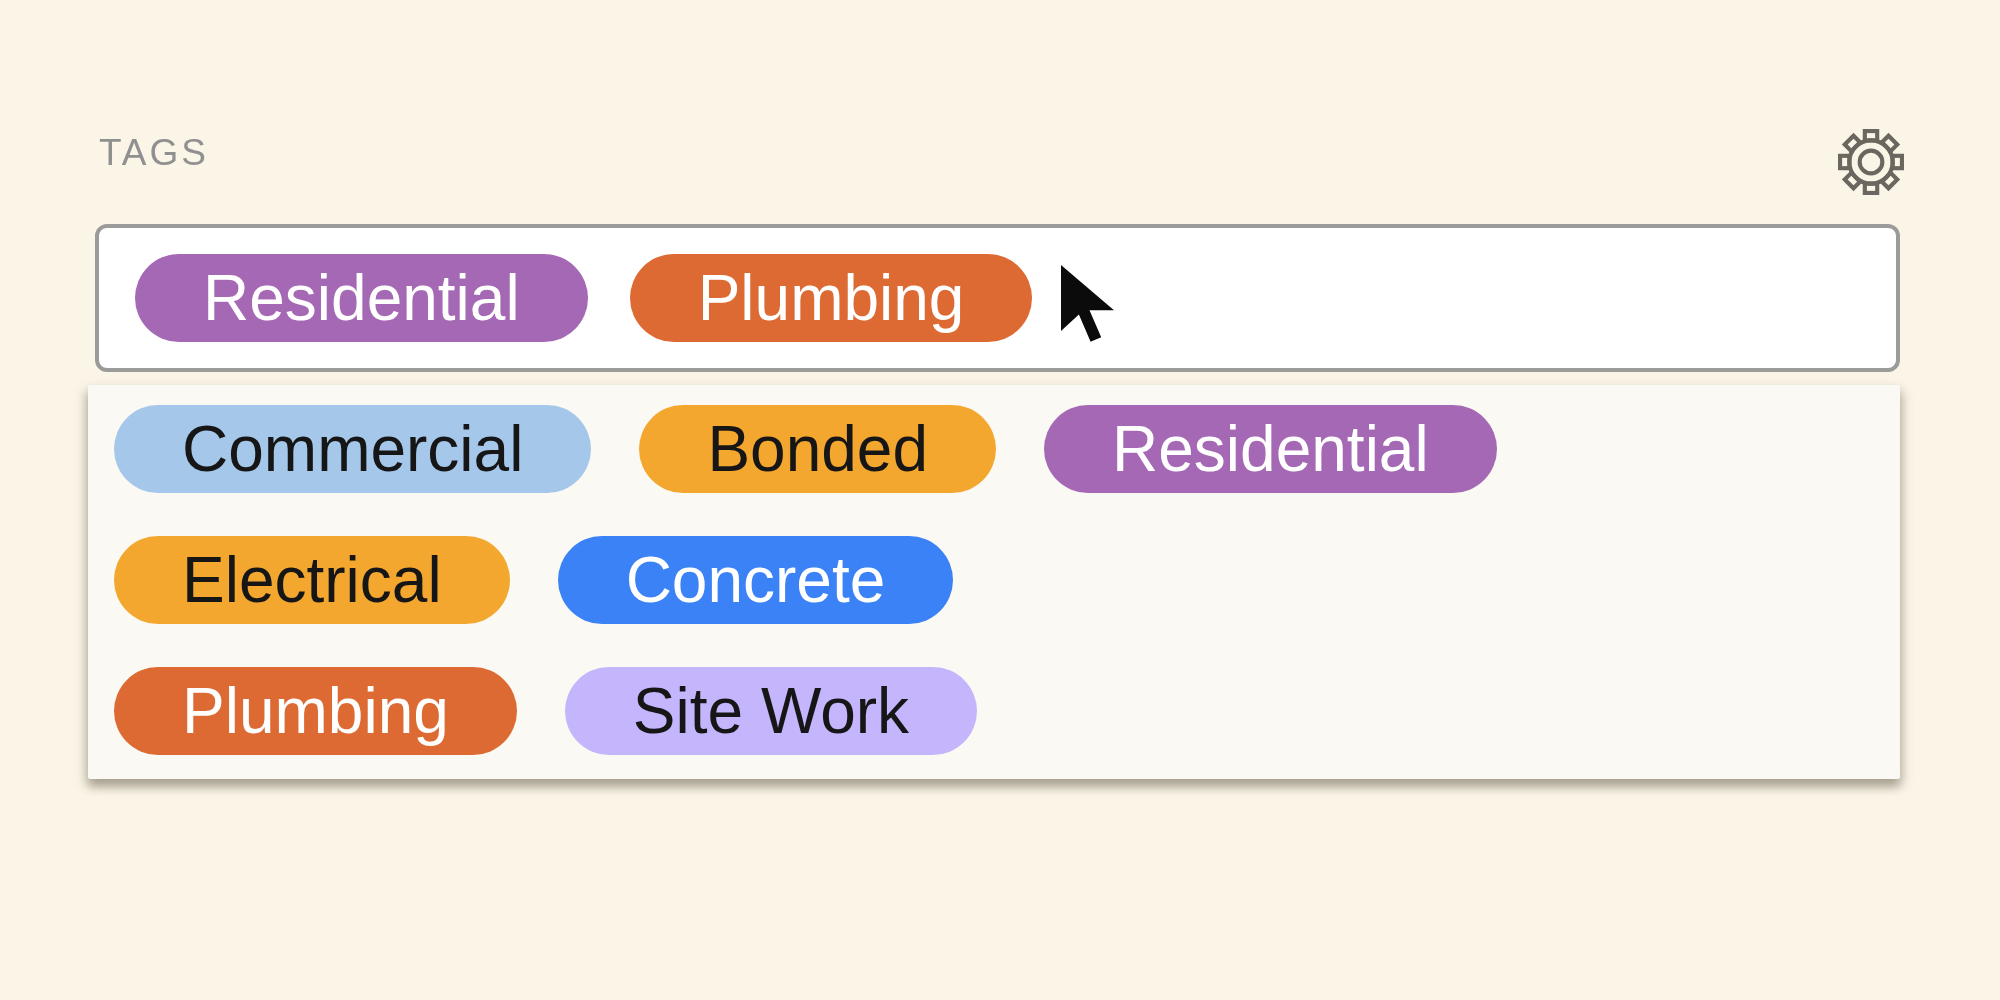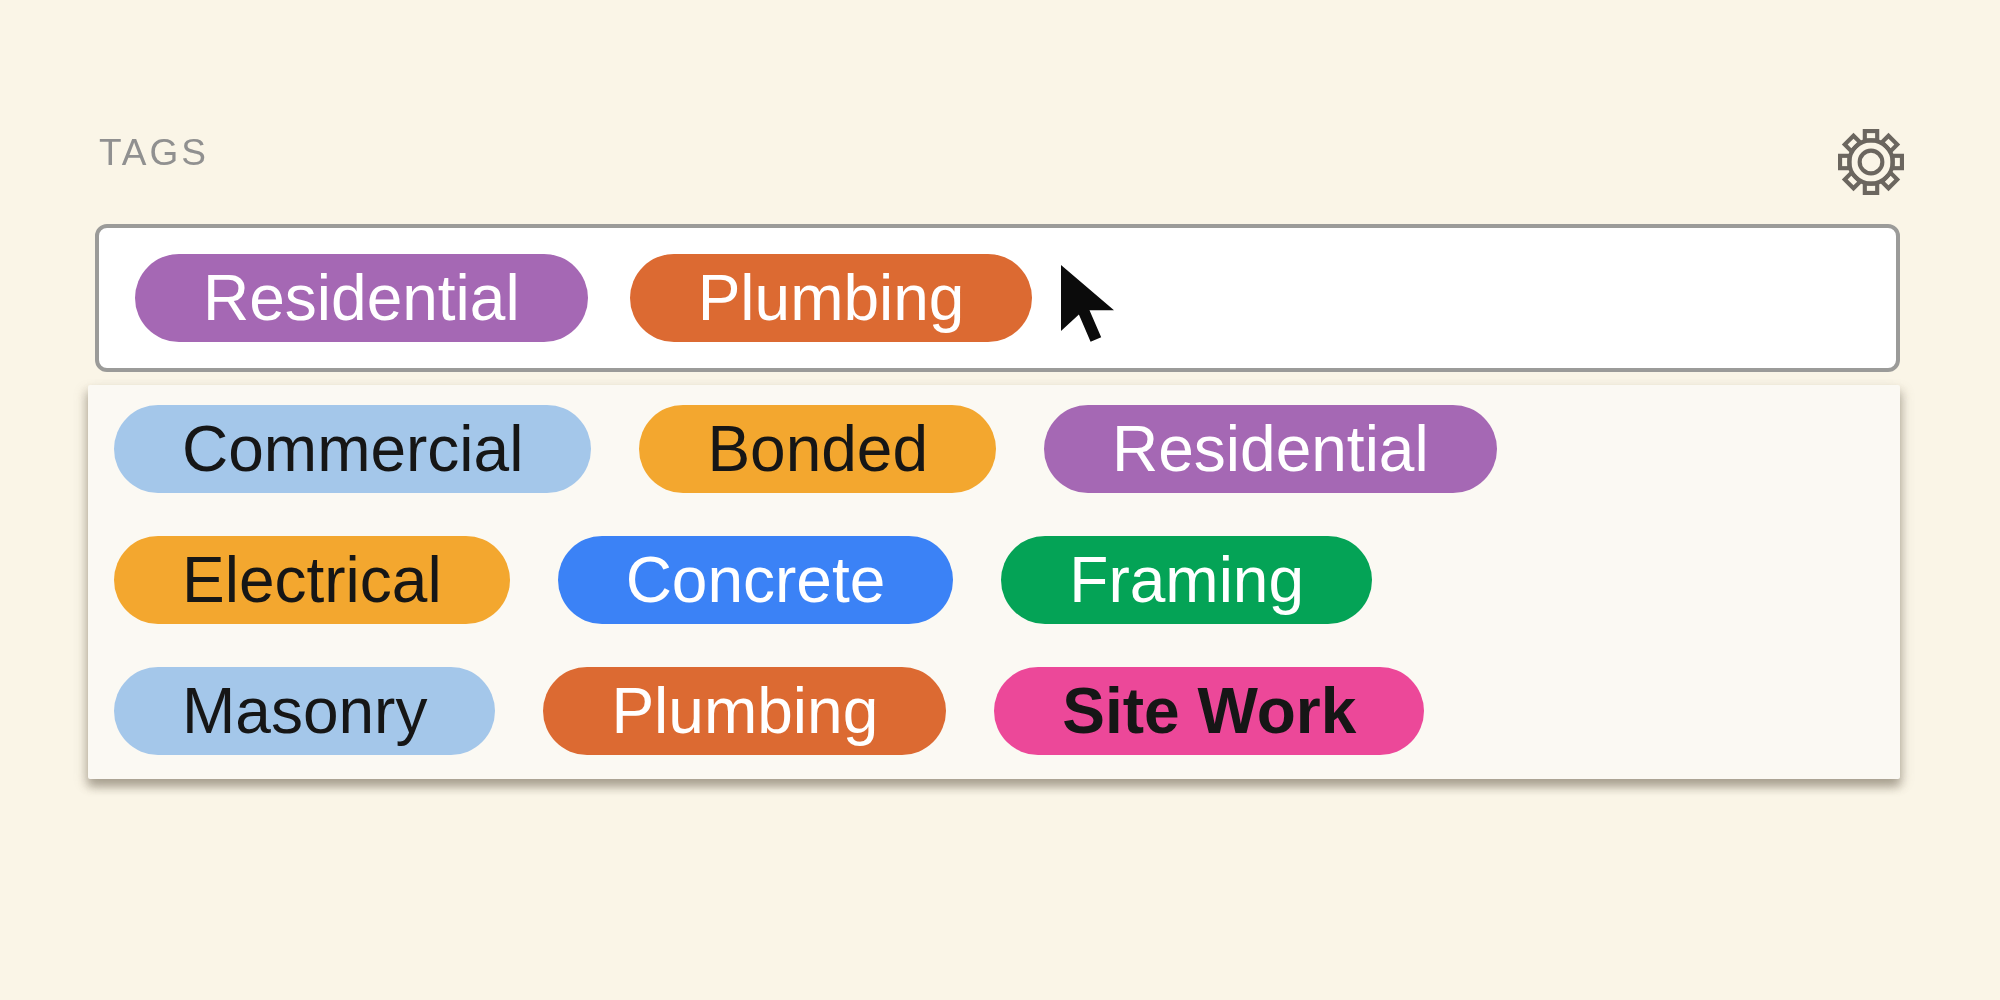--- a/index.html
+++ b/index.html
@@ -132,26 +132,24 @@
   <div class="dropdown-panel">
 
   <div class="dropdown-row">
         <span class="pill" style="background: rgb(164, 199, 234); color: rgb(22, 22, 22);">Commercial</span>
         <span class="pill" style="background: rgb(243, 167, 47); color: rgb(22, 22, 22);">Bonded</span>
         <span class="pill" style="background: rgb(165, 104, 180); color: rgb(255, 255, 255);">Residential</span>
       </div>
       <div class="dropdown-row">
         <span class="pill" style="background: rgb(243, 167, 47); color: rgb(22, 22, 22); text-align: right;">Electrical</span>
         <span class="pill" style="background: #3b82f6; color: rgb(255, 255, 255);">Concrete</span>
-        <span class="pill" style="background: rgb(4, 163, 86); color: rgb(255, 255, 255);">Framing</span>
       </div>
       <div class="dropdown-row">
-        <span class="pill" style="background: rgb(164, 199, 234); color: rgb(22, 22, 22);">Masonry</span>
         <span class="pill" style="background: rgb(220, 106, 50); color: rgb(255, 255, 255);">Plumbing</span>
-        <span class="pill" style="background: #ec4899; color: rgb(22, 22, 22); font-weight: bold;">Site Work</span>
+        <span class="pill" style="background: #c4b5fd; color: rgb(22, 22, 22);">Site Work</span>
       </div>
     </div>
 
   <div class="cursor">
     <svg width="54" height="78" viewBox="0 0 54 78">
       <polygon points="0,0 0,66 17.9,49.5 29.6,76.8 40.2,72.2 28.5,45.2 53,45.2" fill="#0B0B0B"></polygon>
     </svg>
   </div>
 
 </div>

